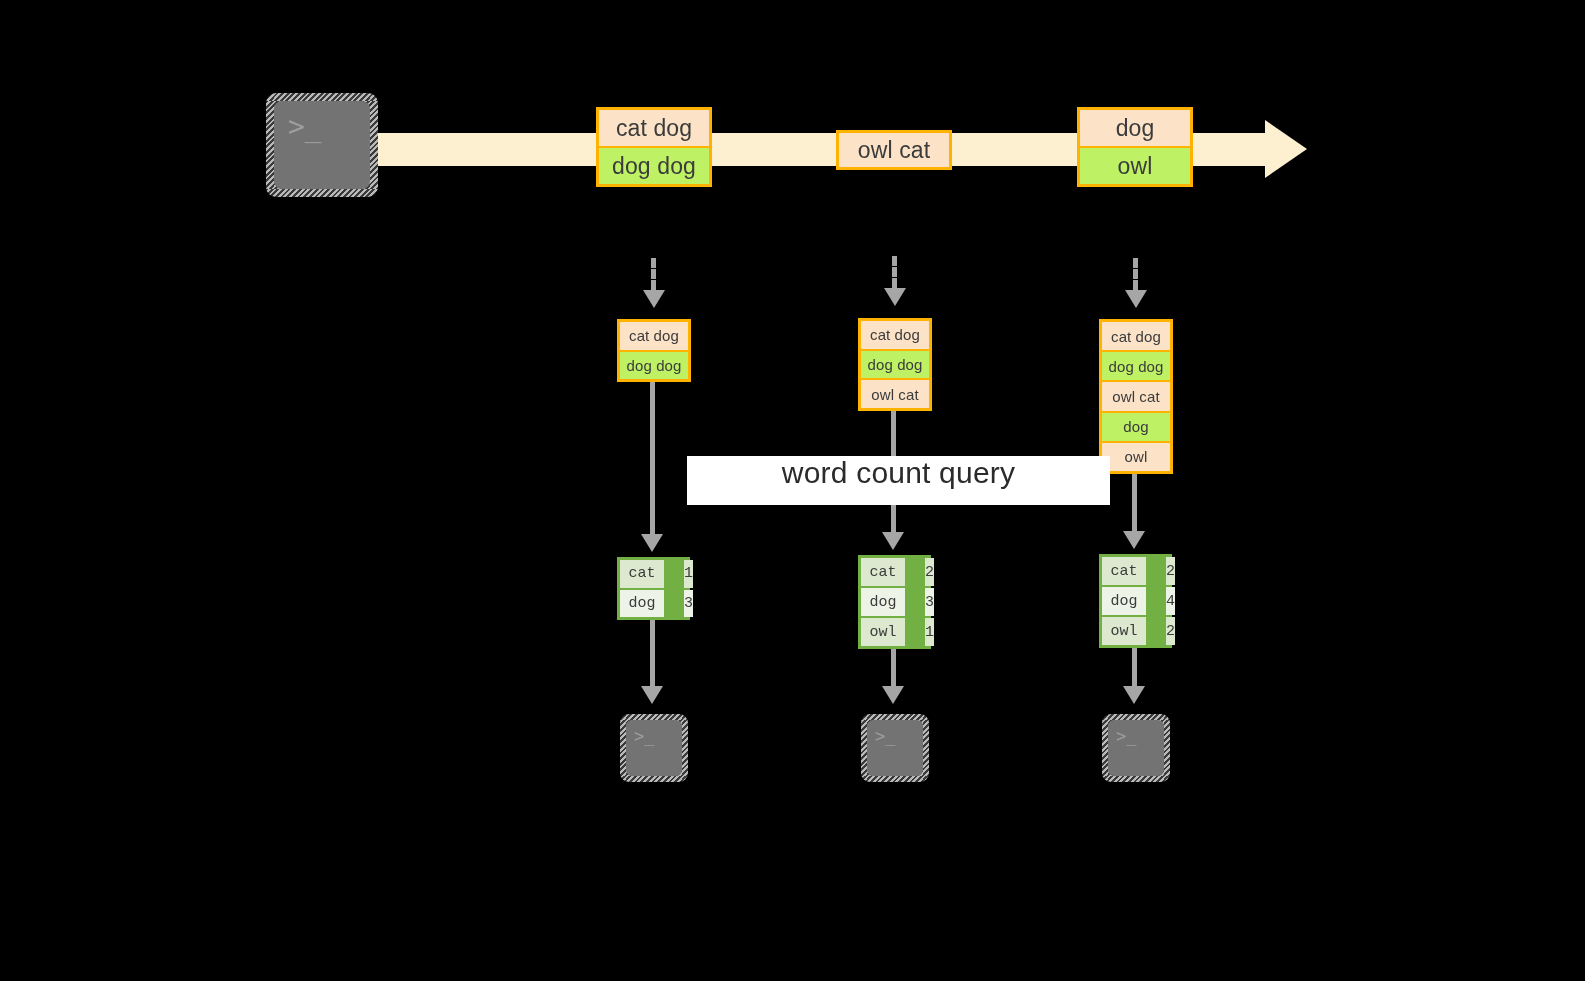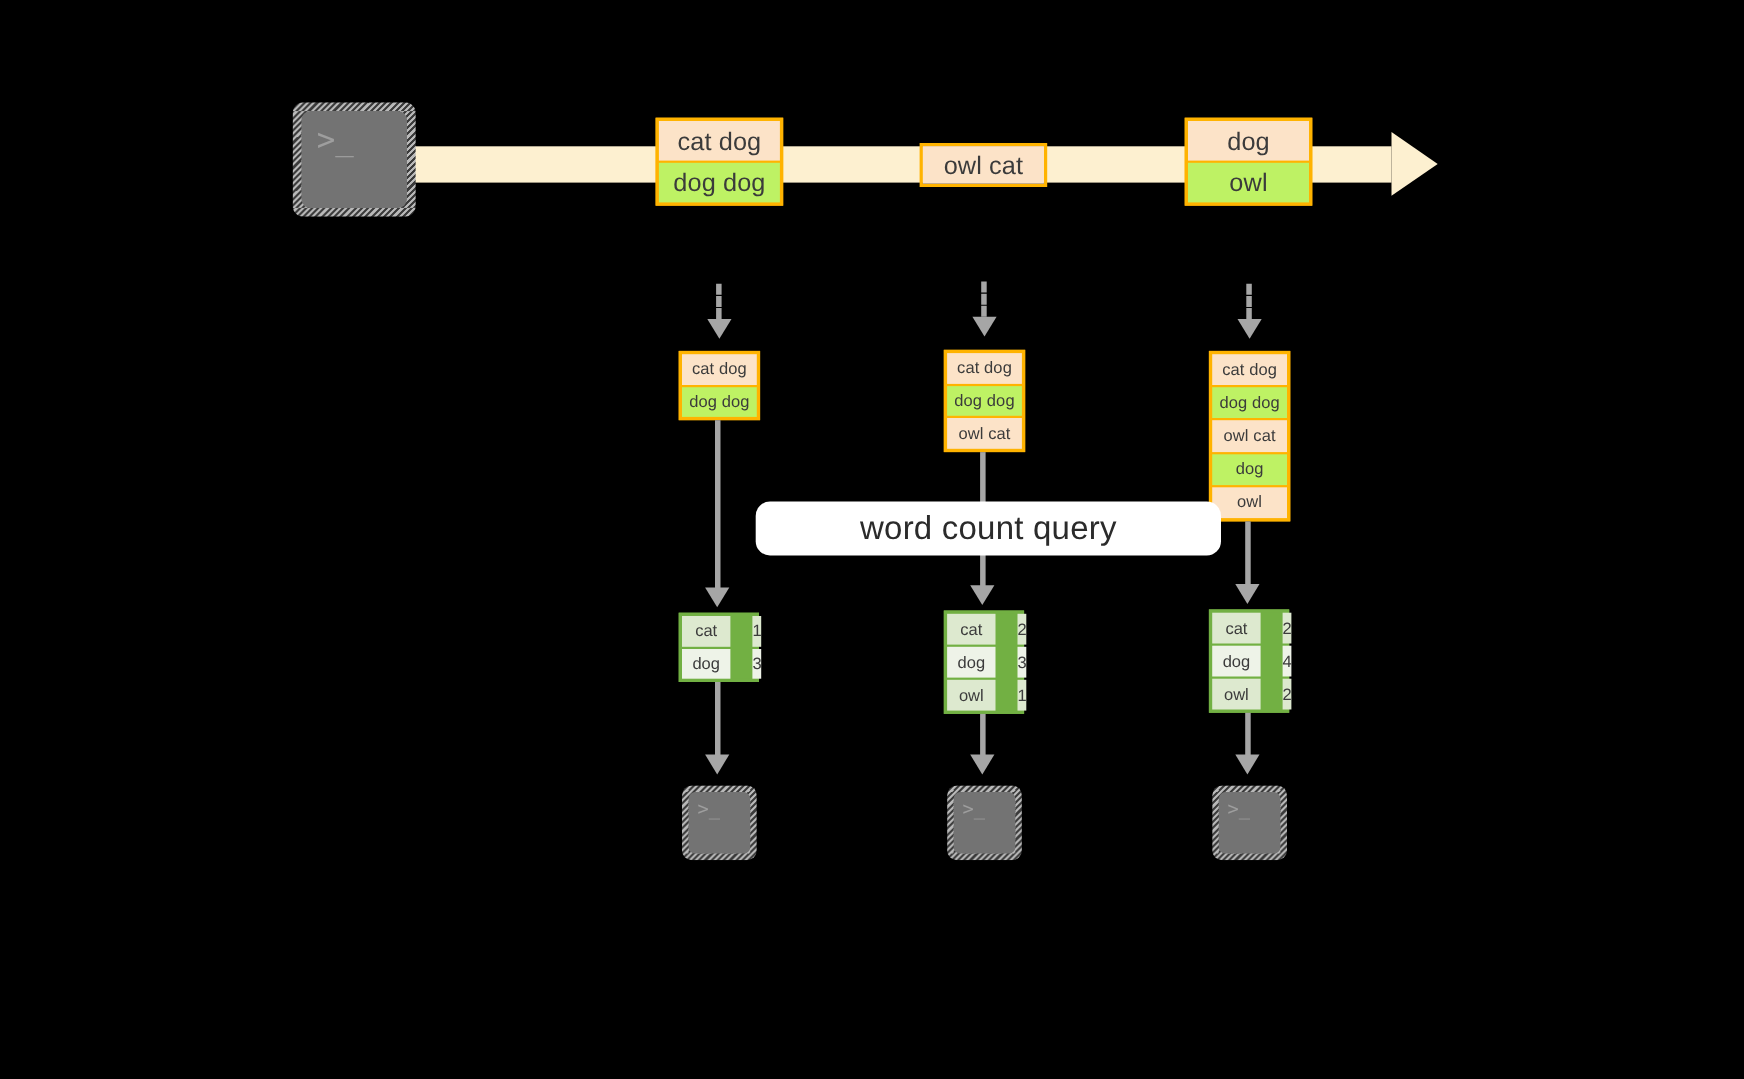--- a/index.html
+++ b/index.html
@@ -84,20 +84,21 @@
     border: 3px solid #72b043;
     background: #72b043;
     display: flex;
     flex-direction: column;
     gap: 2px;
   }
   .res-row {
     flex: 1 1 auto;
     display: flex;
     gap: 20px;
+    font-family: Liberation Mono, monospace;
   }
   .res-word, .res-count {
     display: flex;
     align-items: center;
     justify-content: center;
     color: #3b3b3b;
     white-space: nowrap;
   }
   .res-word { flex: 0 0 44px; }
   .res-count { flex: 1 1 auto; }
@@ -123,23 +124,21 @@
     border-left: 11px solid transparent;
     border-right: 11px solid transparent;
     border-top: 18px solid #a6a6a6;
   }
 
   
   .query-band {
     position: absolute;
     background: #ffffff;
     display: flex;
-    align-items: center;
     justify-content: center;
-    border-radius: 13px;
   }
   .query-band span {
     color: #2b2b2b;
     font-size: 30px;
     letter-spacing: .2px;
   }
 </style>
 </head>
 <body>
 

